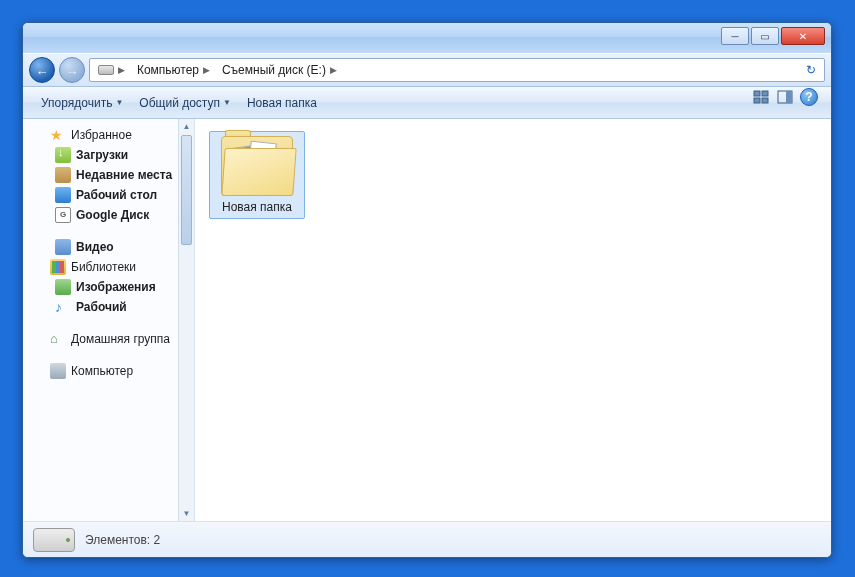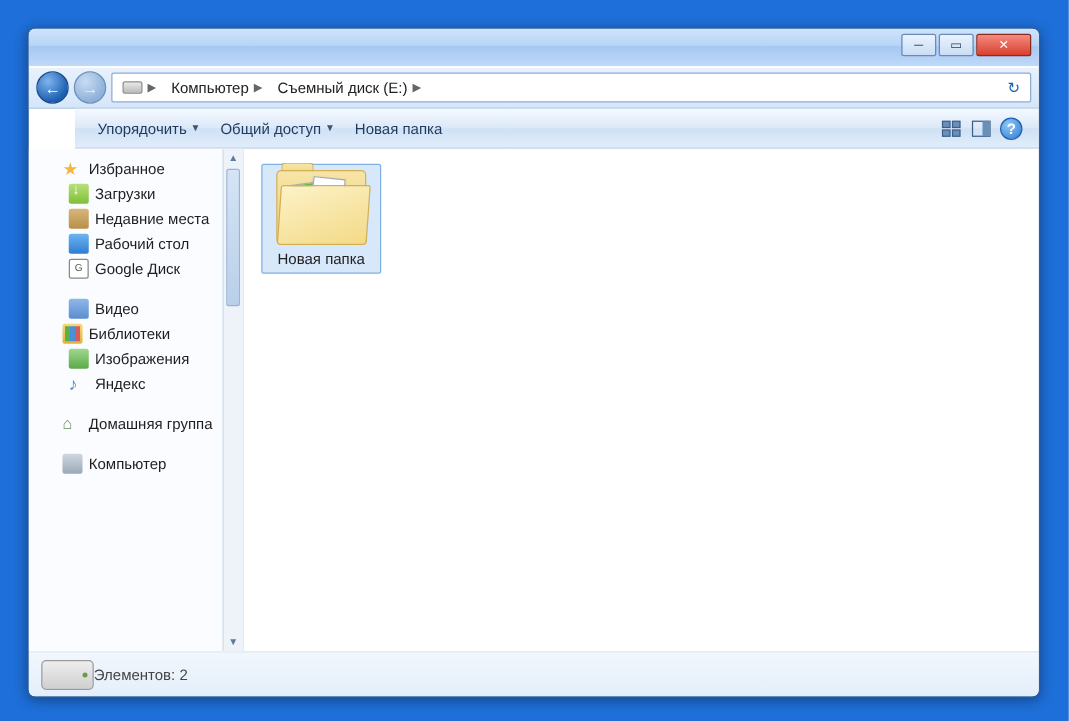--- a/index.html
+++ b/index.html
@@ -12,36 +12,36 @@
 .nav-circle { width:26px; height:26px; border-radius:50%; background:radial-gradient(circle at 35% 30%,#7fb5ef,#1d5fb0 70%); border:1px solid #154a8c; display:flex; align-items:center; justify-content:center; color:#fff; font-size:13px; }
 .nav-circle.fwd { background:radial-gradient(circle at 35% 30%,#c8dcf4,#8fb1d9 70%); border-color:#6d8fb8; color:#e5eef9; }
 .addr { flex:1; height:24px; background:#fff; border:1px solid #8faccf; border-radius:2px; display:flex; align-items:center; font-size:12px; color:#222; padding:0 2px; }
 .addr .seg { padding:0 6px; display:flex; align-items:center; gap:4px; height:100%; }
 .addr .sep { color:#666; font-size:9px; }
 .addr .drive-ico { width:16px; height:10px; background:linear-gradient(#e8e8e8,#bcbcbc); border:1px solid #888; border-radius:2px; }
 .addr .refresh { margin-left:auto; padding:0 6px; color:#1d5fb0; font-size:12px; }
 .search { width:120px; height:24px; background:#fff; border:1px solid #8faccf; border-radius:2px; display:flex; align-items:center; font-size:11px; color:#888; font-style:italic; padding:0 4px; gap:4px; }
 .search .mag { width:13px; height:13px; border:1.5px solid #5b7ba3; border-radius:50%; position:relative; }
 .search .mag::after { content:""; position:absolute; width:5px; height:1.5px; background:#5b7ba3; bottom:-2px; right:-3px; transform:rotate(45deg); }
-.toolbar { height:32px; background:linear-gradient(#f4f9ff,#dde9f8 48%,#d0e1f5 52%,#e0edfb); border-bottom:1px solid #b1c6e0; display:flex; align-items:center; padding:0 10px; font-size:12px; color:#1e3a5f;margin-left:37px; }
+.toolbar { height:32px; background:linear-gradient(#f4f9ff,#dde9f8 48%,#d0e1f5 52%,#e0edfb); border-bottom:1px solid #b1c6e0; display:flex; padding:0 10px; font-size:12px; color:#1e3a5f; }
 .toolbar .tb { padding:0 8px; display:flex; align-items:center; gap:3px; height:100%; cursor:default; }
 .toolbar .tb .dd { font-size:8px; color:#3a5577; }
 .toolbar .spacer { flex:1; }
 .tb-icon { width:20px; height:20px; display:flex; align-items:center; justify-content:center; border:1px solid transparent; margin:0 2px; }
 .tb-icon svg { width:16px; height:16px; }
 .body { display:flex; height:calc(100% - 30px - 34px - 32px - 36px); background:#fff; }
 .sidebar { width:172px; border-right:1px solid #d9e3f0; background:#fafcff; overflow:hidden; position:relative; }
 .sb-scroll { position:absolute; right:0; top:0; bottom:0; width:16px; background:#eef3fa; border-left:1px solid #d2ddeb; }
 .sb-scroll .thumb { position:absolute; left:2px; right:2px; top:16px; height:110px; background:linear-gradient(#d6e4f5,#b9cfe9); border:1px solid #99b4d6; border-radius:2px; }
 .sb-scroll .arr { position:absolute; left:0; right:0; height:15px; display:flex; align-items:center; justify-content:center; font-size:8px; color:#5b7ba3; }
 .sb-scroll .arr.up { top:0; } .sb-scroll .arr.dn { bottom:0; }
 .tree { padding:6px 0 6px 4px; font-size:12px; color:#1e1e1e; }
 .tree .node { display:flex; align-items:center; gap:5px; height:20px; padding:0 2px 0 10px; white-space:nowrap; cursor:default; }
 .tree .node.head { font-weight:400; }
-.tree .node.sub { padding-left:28px; }
+.tree .node.sub { padding-left:28px;font-weight:bold; }
 .tree .gap { height:12px; }
 .tree .tri { font-size:8px; color:#6b84a3; width:8px; }
 .ico { width:16px; height:16px; flex-shrink:0; }
 .ico-star { color:#f6b63b; font-size:14px; line-height:16px; }
 .ico-dl { background:linear-gradient(#b8e07a,#7fbf3a); border-radius:2px; position:relative; }
 .ico-dl::after{content:"↓";position:absolute;left:3px;top:-1px;font-size:11px;color:#fff;}
 .ico-recent { background:linear-gradient(#d8b77a,#b88f4a); border-radius:2px; }
 .ico-desk { background:linear-gradient(#6fb4ef,#2d7dd2); border-radius:2px; }
 .ico-yd { border:1.5px solid #3a6fb0; border-radius:50%; width:14px; height:14px; background:#fff; }
 .ico-gd { background:#fff; border:1px solid #888; border-radius:2px; font-size:8px; text-align:center; line-height:14px; color:#555; }
@@ -58,21 +58,21 @@
 .item.sel { background:#d8e8fb; border-color:#7fb0e6; }
 .folder-ico { width:72px; height:58px; margin:0 auto 6px; position:relative; }
 .folder-back { position:absolute; inset:0; background:linear-gradient(#f7e5a8,#efd175); border-radius:4px 4px 2px 2px; border:1px solid #d4b055; }
 .folder-tab { position:absolute; left:4px; top:-6px; width:26px; height:10px; background:linear-gradient(#f7e5a8,#f0d680); border-radius:3px 3px 0 0; border:1px solid #d4b055; border-bottom:none; }
 .folder-front { position:absolute; left:2px; right:-2px; top:12px; bottom:-2px; background:linear-gradient(160deg,#fdf2c8,#f3da86); border-radius:2px 2px 3px 3px; border:1px solid #d4b055; transform:skewX(-4deg); }
 .thumb-stack { position:absolute; left:14px; top:6px; width:46px; height:42px; }
 .thumb-stack .p { position:absolute; background:#fff; border:1px solid #aaa; box-shadow:0 1px 2px rgba(0,0,0,.2); }
 .thumb-stack .p1 { left:0;top:4px;width:26px;height:34px; transform:rotate(-8deg); background:linear-gradient(#6fb84a,#3a7f2a); }
 .thumb-stack .p2 { left:14px;top:0;width:26px;height:34px; transform:rotate(6deg); }
 .thumb-stack .p3 { left:8px;top:10px;width:26px;height:30px; }
-.status { height:36px; border-top:1px solid #d9e3f0; background:linear-gradient(#f2f7fd,#e4eefb); display:flex; align-items:center; padding:0 10px; font-size:12px; color:#444; }
+.status { height:36px; border-top:1px solid #d9e3f0; background:linear-gradient(#f2f7fd,#e4eefb); display:flex; align-items:center; padding:0 10px; font-size:12px; color:#444; gap:10px; }
 .status .drv { width:42px; height:24px; background:linear-gradient(#eee,#cfcfcf); border:1px solid #999; border-radius:4px; position:relative; }
 .status .drv::after{content:"";position:absolute;right:4px;top:9px;width:4px;height:4px;background:#6a9a4a;border-radius:50%;}
 .help-ico{width:18px;height:18px;border-radius:50%;background:radial-gradient(circle at 35% 30%,#8fc6f4,#2d7dd2);color:#fff;font-size:12px;font-weight:bold;display:flex;align-items:center;justify-content:center;border:1px solid #1d5fb0;}
 </style>
 </head>
 <body>
 
 <div class="window">
 
   <div class="titlebar">
@@ -166,21 +166,21 @@
             <span class="tri"></span>
             <span class="ico ico-lib"></span>
             <span>Библиотеки</span>
           </div>
         <div class="node sub">
             <span class="ico ico-img"></span>
             <span>Изображения</span>
           </div>
         <div class="node sub">
             <span class="ico ico-mus">♪</span>
-            <span>Яндекс</span>
+            <span>Рабочий</span>
           </div>
         <div class="gap"></div>
         <div class="node head">
             <span class="tri"></span>
             <span class="ico ico-hg">⌂</span>
             <span>Домашняя группа</span>
           </div>
         <div class="gap"></div>
         <div class="node head">
             <span class="tri"></span>

